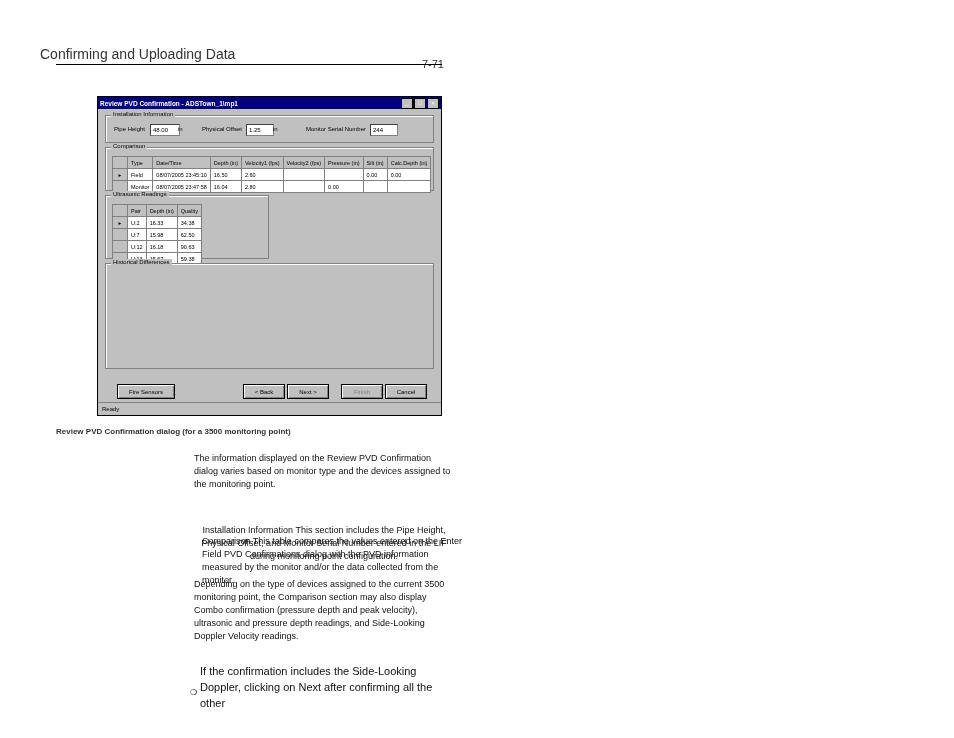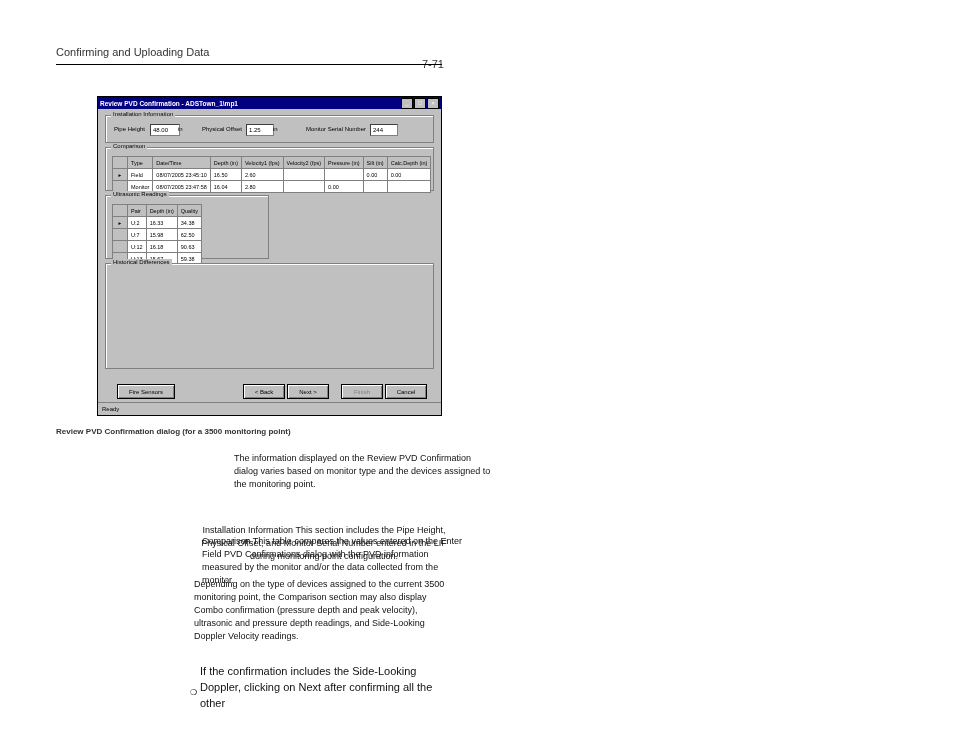--- a/index.html
+++ b/index.html
@@ -1,22 +1,22 @@
 <!DOCTYPE html>
 <html><head>
 <meta charset="utf-8">
 <style>
   html,body{margin:0;padding:0;background:#fff;font-family:Arial,Helvetica,sans-serif;}
   .page{width:954px;height:738px;position:relative;background:#fff;color:#000;}
   .header-rule{position:absolute;left:56px;top:64px;width:386px;border-top:1px solid #000;}
-  .header-text-left{position:absolute;left:56px;top:46px;font-size:11px;color:#333;}
+  .header-text-left{position:absolute;left:40px;top:46px;font-size:14px;color:#333;}
   .header-text-right{position:absolute;right:510px;top:58px;font-size:11px;color:#333;}
   .caption-row{position:absolute;left:56px;top:427px;font-size:8px;color:#333;text-align:center;}
   .body-text{position:absolute;left:194px;width:260px;font-size:9px;line-height:1.45;color:#111;}
-  .b1{top:452px;margin-left:40px;}
+  .b1{top:452px;}
   .b2{top:524px;text-align:center;}
   .b3{top:535px;margin-left:8px;}
   .b4{top:578px;}
   .b5{top:648px;}
   .bullet{position:absolute;left:190px;top:688px;font-size:8px;}
   .bul-text{position:absolute;left:200px;top:664px;width:240px;font-size:11px;line-height:1.45;color:#111;}
 
   
   .win{position:absolute;left:97px;top:96px;width:343px;height:318px;border:1px solid #000;background:#c0c0c0;font-family:"MS Sans Serif",Tahoma,Arial,sans-serif;font-size:6px;color:#000;}
   .titlebar{height:12px;background:linear-gradient(#000080,#000080);color:#fff;display:flex;align-items:center;justify-content:space-between;padding:0 2px;}

